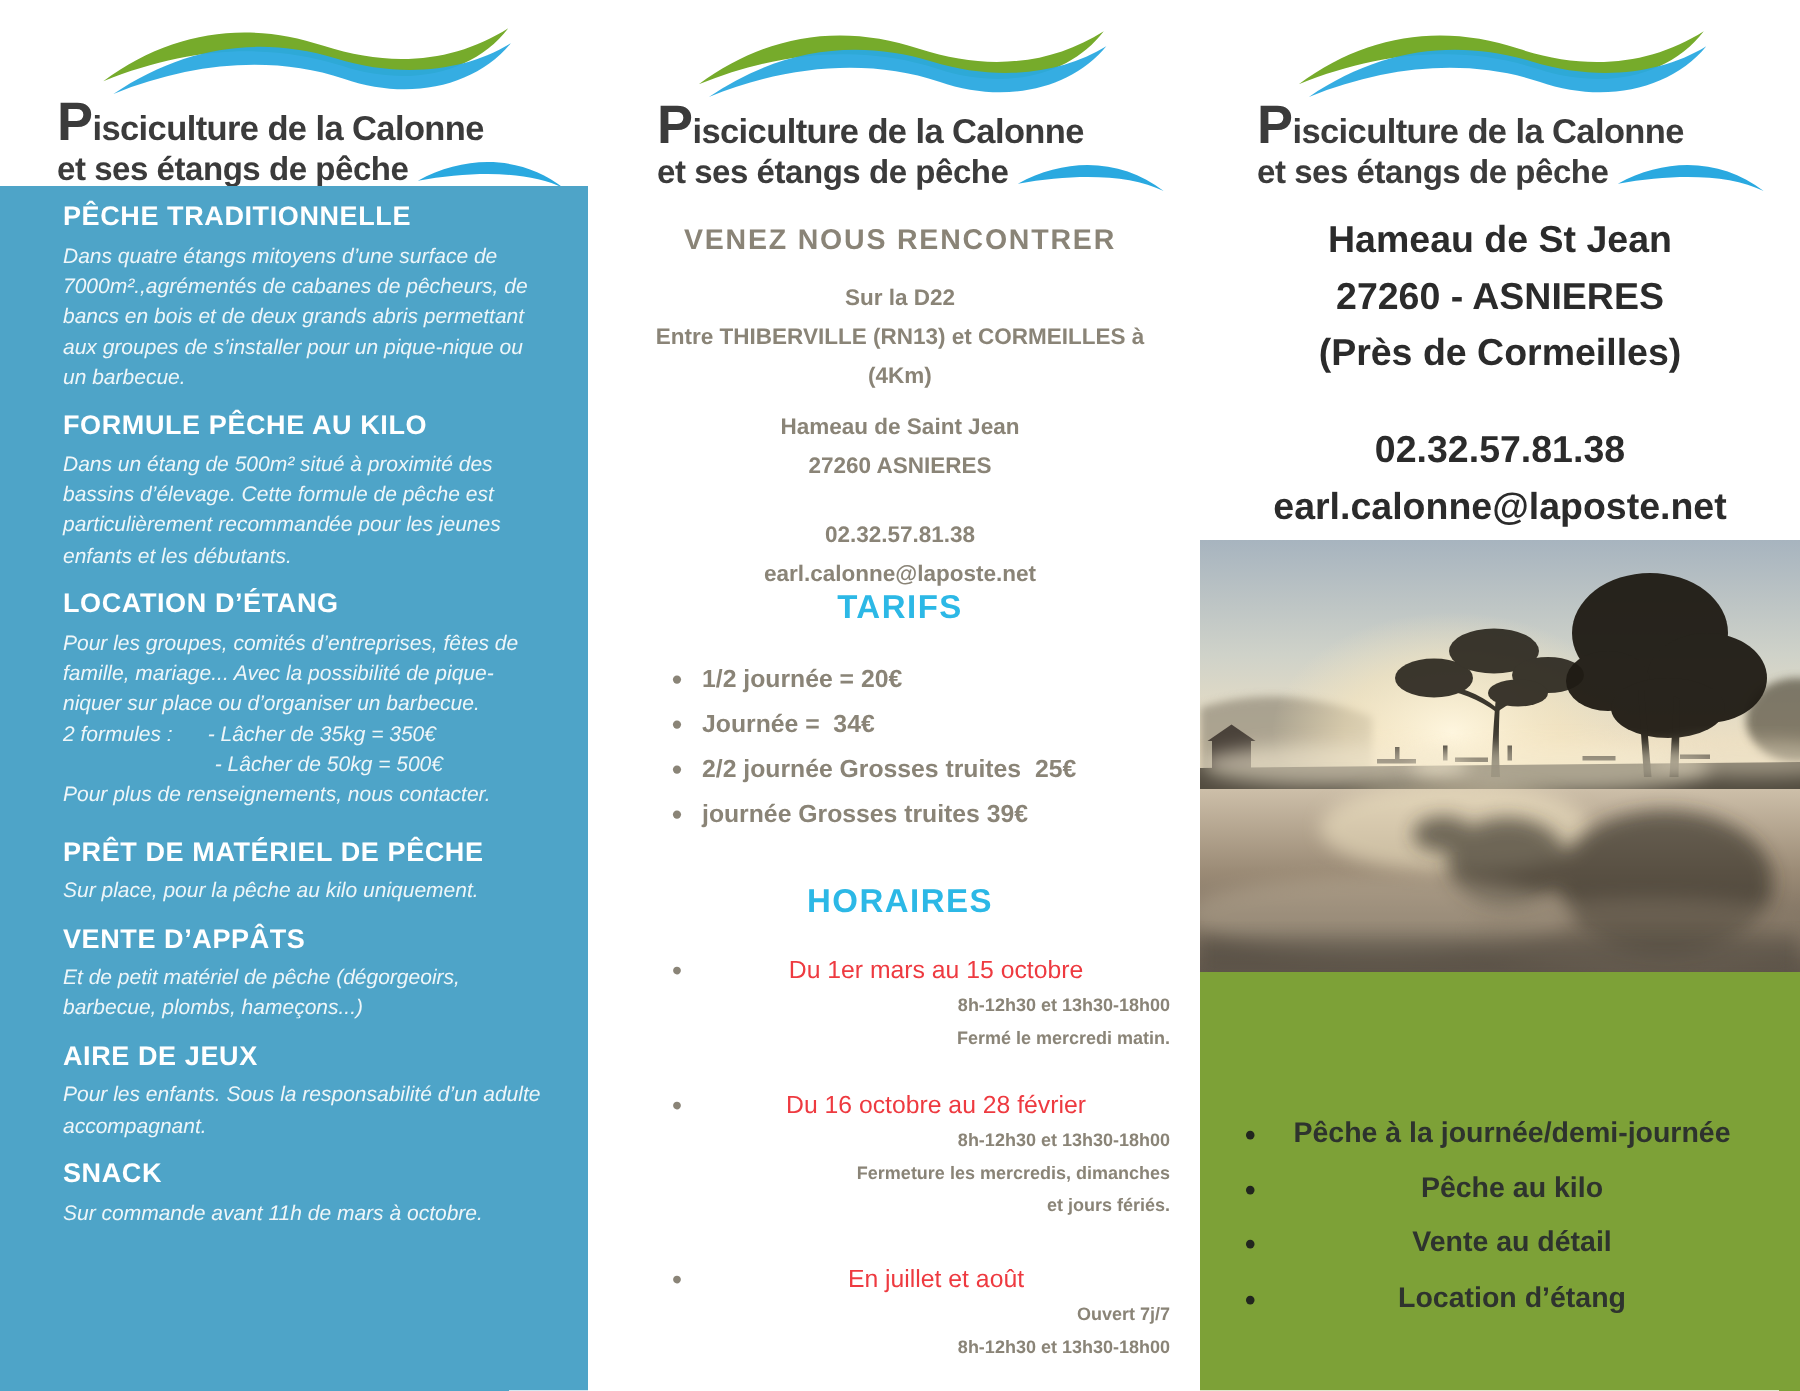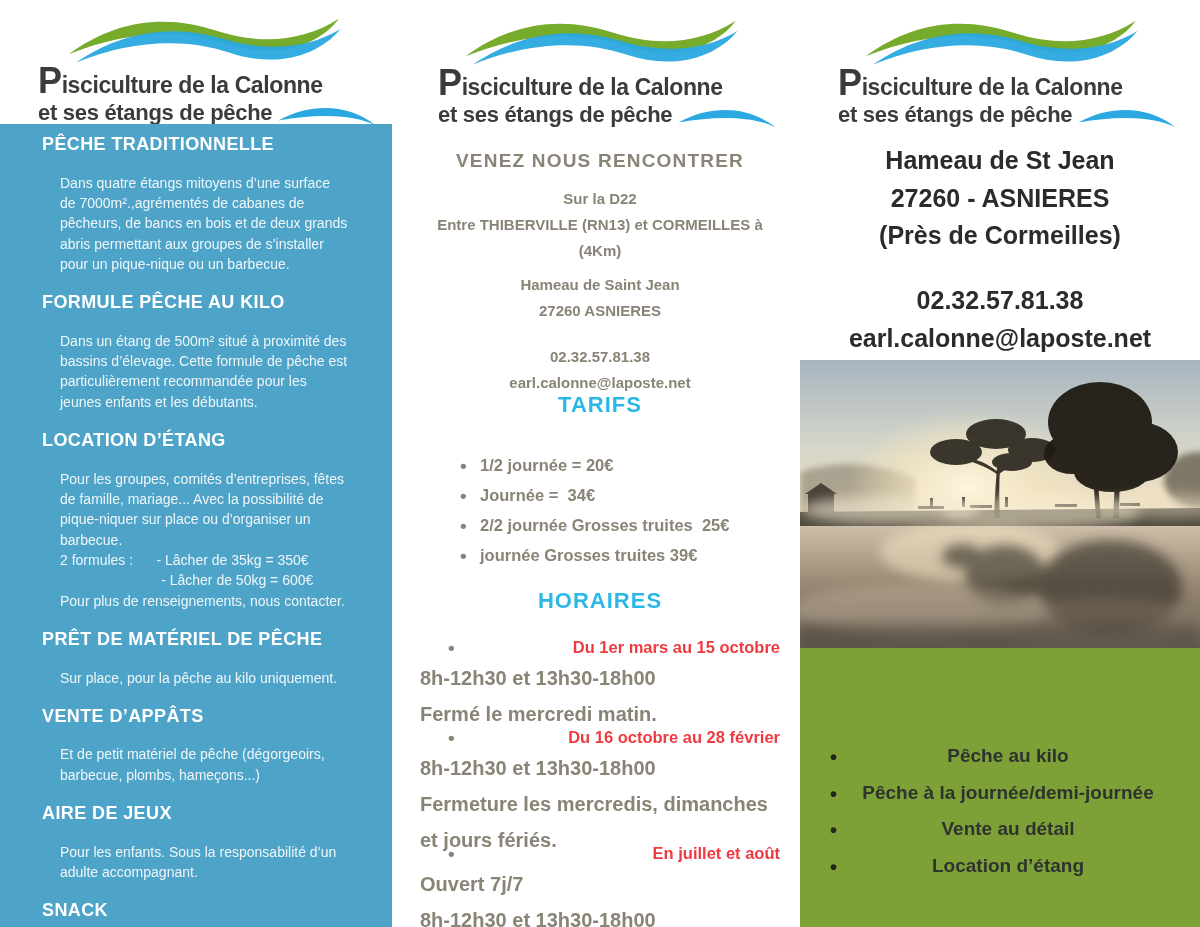--- a/index.html
+++ b/index.html
@@ -32,51 +32,52 @@
   .left-panel{
     position:absolute;left:0;top:124px;width:392px;height:803px;
     background:var(--panel-blue);padding:10px 26px 0 42px;color:#fff;
   }
   .sec h3{
     margin:12px 0 5px;font-size:18px;line-height:1.15;color:#ffffff;
     letter-spacing:.4px;font-weight:bold;
   }
   .sec.first h3{margin-top:0}
   .sec p{
-    margin:18px;font-size:14px;line-height:1.45;color:#eef6f9;
+    margin:0;font-size:14px;line-height:1.45;color:#eef6f9;
     white-space:pre-wrap;
+    font-style:italic;
   }
   .sec.gap-top{margin-top:18px}
 
   
   .mid-block{position:absolute;left:420px;width:360px;text-align:center}
   .meet-heading{top:150px;font-size:19px;font-weight:bold;color:var(--taupe);letter-spacing:1.2px}
   .mid-text{font-weight:bold;color:var(--taupe);font-size:15px;line-height:1.72;white-space:pre-wrap}
   .loc{top:186px}
   .addr{top:272px}
   .contact{top:344px}
   .sec-heading{font-size:22px;font-weight:bold;color:var(--accent-cyan);letter-spacing:1px}
   .tarifs-h{top:392px}
-  .tarifs-list{top:444px;margin:12px;padding:0;list-style:none;text-align:left}
+  .tarifs-list{top:444px;margin:0;padding:0;list-style:none;text-align:left}
   .tarifs-list li{
     position:relative;padding-left:48px;margin-bottom:11px;font-size:16.5px;
     font-weight:bold;color:var(--taupe);white-space:pre-wrap;
   }
   .tarifs-list li::before,.horaires-item .period::before{
     content:"•";position:absolute;left:28px;top:-1px;font-size:19px;color:var(--taupe);
   }
   .horaires-h{top:588px}
   .horaires-item{position:absolute;left:420px;width:360px}
   .h1{top:638px}.h2{top:728px}.h3pos{top:844px}
   .horaires-item .period{
-    position:relative;text-align:right;padding-left:48px;font-size:16.5px;
-    font-weight:bold;color:var(--accent-red);margin-bottom:3px;
+    position:relative;text-align:center;padding-left:48px;font-size:16.5px;
+    font-weight:normal;color:var(--accent-red);margin-bottom:3px;
   }
   .horaires-item .details{
-    text-align:left;font-size:20px;font-weight:bold;color:var(--taupe);
+    text-align:right;font-size:12px;font-weight:bold;color:var(--taupe);
     line-height:1.8;white-space:pre-wrap;
   }
 
   
   .right-addr{position:absolute;left:800px;top:142px;width:400px;text-align:center;
     font-size:25px;font-weight:bold;color:var(--dark);line-height:1.5;white-space:pre-wrap}
   .right-contact{position:absolute;left:800px;top:282px;width:400px;text-align:center;
     font-size:25px;font-weight:bold;color:var(--dark);line-height:1.5;white-space:pre-wrap}
   .photo{position:absolute;left:800px;top:360px;width:400px;height:288px;display:block}
   .green-panel{
@@ -141,21 +142,21 @@
     <p>Dans quatre étangs mitoyens d’une surface de 7000m².,agrémentés de cabanes de pêcheurs, de bancs en bois et de deux grands abris permettant aux groupes de s’installer pour un pique-nique ou un barbecue.</p>
   </div>
   <div class="sec">
     <h3>FORMULE PÊCHE AU KILO</h3>
     <p>Dans un étang de 500m² situé à proximité des bassins d’élevage. Cette formule de pêche est particulièrement recommandée pour les jeunes enfants et les débutants.</p>
   </div>
   <div class="sec">
     <h3>LOCATION D’ÉTANG</h3>
     <p>Pour les groupes, comités d’entreprises, fêtes de famille, mariage... Avec la possibilité de pique-niquer sur place ou d’organiser un barbecue.
 2 formules :      - Lâcher de 35kg = 350€
-                          - Lâcher de 50kg = 600€
+                          - Lâcher de 50kg = 500€
 Pour plus de renseignements, nous contacter.</p>
   </div>
   <div class="sec gap-top">
     <h3>PRÊT DE MATÉRIEL DE PÊCHE</h3>
     <p>Sur place, pour la pêche au kilo uniquement.</p>
   </div>
   <div class="sec">
     <h3>VENTE D’APPÂTS</h3>
     <p>Et de petit matériel de pêche (dégorgeoirs, barbecue, plombs, hameçons...)</p>
   </div>
@@ -280,18 +281,18 @@
     <ellipse cx="310" cy="228" rx="72" ry="48"></ellipse>
     <ellipse cx="162" cy="196" rx="20" ry="12"></ellipse>
   </g>
   <ellipse cx="120" cy="250" rx="130" ry="26" fill="#cbbda6" opacity="0.35" filter="url(#b6)"></ellipse>
   <ellipse cx="300" cy="262" rx="120" ry="24" fill="#8f816e" opacity="0.4" filter="url(#b6)"></ellipse>
   <rect x="0" y="264" width="400" height="24" fill="#4e463e" opacity="0.5" filter="url(#b6)"></rect>
 </svg>
 
 <div class="green-panel">
   <ul class="services">
+    <li>Pêche à la journée/demi-journée</li>
     <li>Pêche au kilo</li>
-    <li>Pêche à la journée/demi-journée</li>
     <li>Vente au détail</li>
     <li>Location d’étang</li>
   </ul>
 </div>
 
 </body></html>

